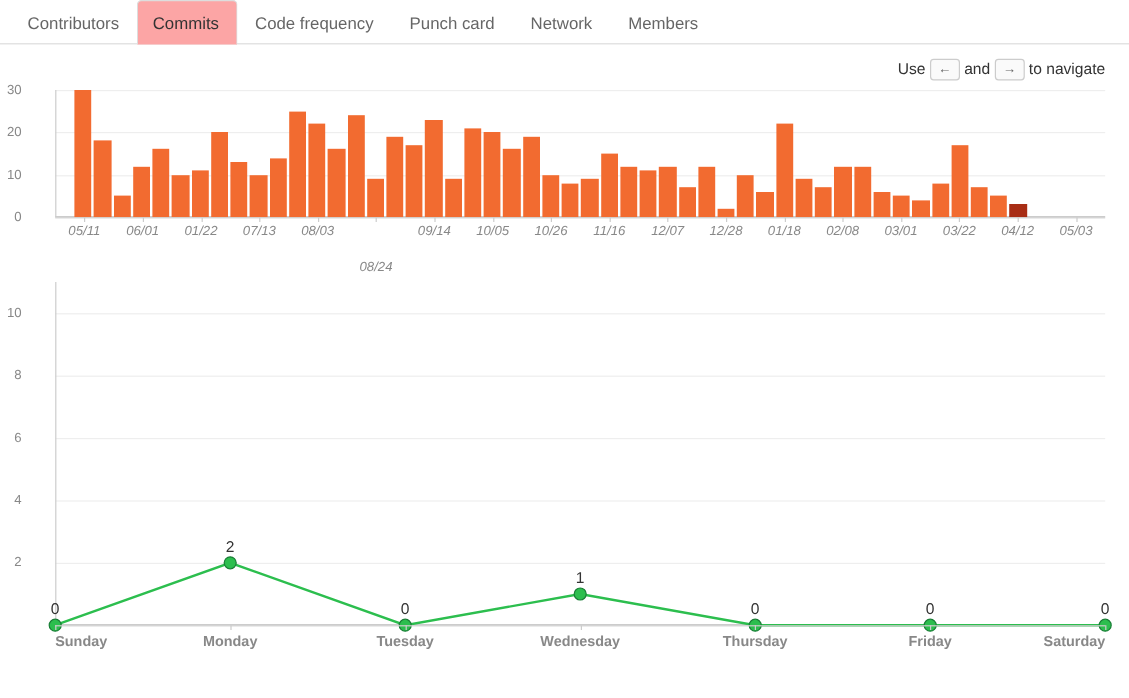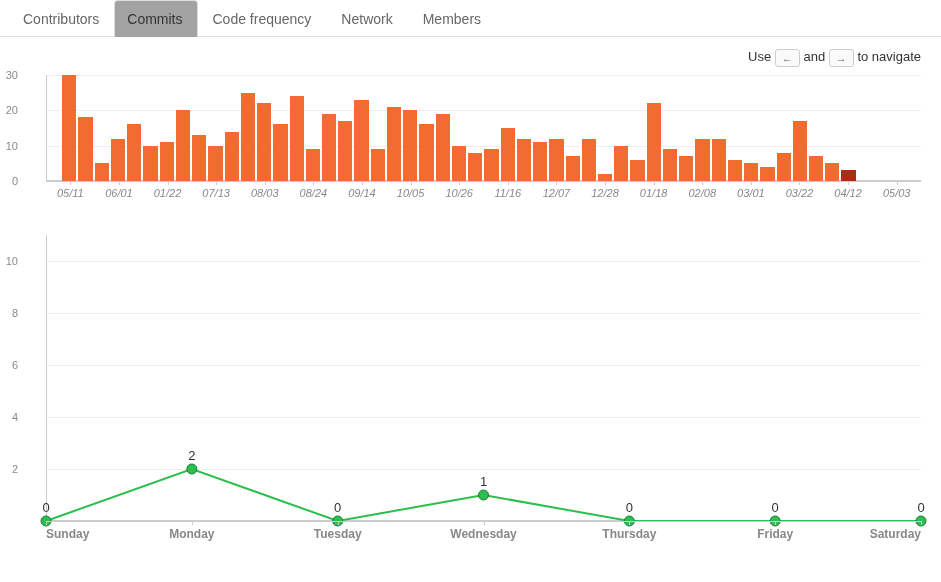--- a/index.html
+++ b/index.html
@@ -23,21 +23,21 @@
       cursor: pointer;
       border: 1px solid transparent;
       border-bottom: none;
       margin-bottom: -1px;
       border-radius: 4px 4px 0 0;
       font-size: 14px;
     }
     .tab.active {
       color: #333;
       border-color: #ddd;
-      background: #a3a3a3;
+      background: #fca5a5;
       padding-left: 12px;
     }
     .nav-hint {
       text-align: right;
       padding: 12px 20px 8px;
       font-size: 13px;
       color: #333;
     }
     .key {
       display: inline-block;
@@ -177,20 +177,21 @@
       overflow: visible;
     }
   </style>
 </head>
 <body>
 
 <div class="tabs">
   <div class="tab">Contributors</div>
   <div class="tab active">Commits</div>
   <div class="tab">Code frequency</div>
+  <div class="tab">Punch card</div>
   <div class="tab">Network</div>
   <div class="tab">Members</div>
 </div>
 
 <div class="nav-hint">
   <span>Use</span>
   <span class="key">←</span>
   <span>and</span>
   <span class="key">→</span>
   <span>to navigate</span>
@@ -273,21 +274,21 @@
         <div class="x-tick" style="left: 2.77778%;">05/11</div>
         <div class="x-tickmark" style="left: 8.33333%;"></div>
         <div class="x-tick" style="left: 8.33333%;">06/01</div>
         <div class="x-tickmark" style="left: 13.8889%;"></div>
         <div class="x-tick" style="left: 13.8889%;">01/22</div>
         <div class="x-tickmark" style="left: 19.4444%;"></div>
         <div class="x-tick" style="left: 19.4444%;">07/13</div>
         <div class="x-tickmark" style="left: 25%;"></div>
         <div class="x-tick" style="left: 25%;">08/03</div>
         <div class="x-tickmark" style="left: 30.5556%;"></div>
-        <div class="x-tick" style="left: 30.5556%;">08/24</div>
+        <div class="x-tick" style="left: 30.5556%; margin-top: 30px;">08/24</div>
         <div class="x-tickmark" style="left: 36.1111%;"></div>
         <div class="x-tick" style="left: 36.1111%;">09/14</div>
         <div class="x-tickmark" style="left: 41.6667%;"></div>
         <div class="x-tick" style="left: 41.6667%;">10/05</div>
         <div class="x-tickmark" style="left: 47.2222%;"></div>
         <div class="x-tick" style="left: 47.2222%;">10/26</div>
         <div class="x-tickmark" style="left: 52.7778%;"></div>
         <div class="x-tick" style="left: 52.7778%;">11/16</div>
         <div class="x-tickmark" style="left: 58.3333%;"></div>
         <div class="x-tick" style="left: 58.3333%;">12/07</div>

